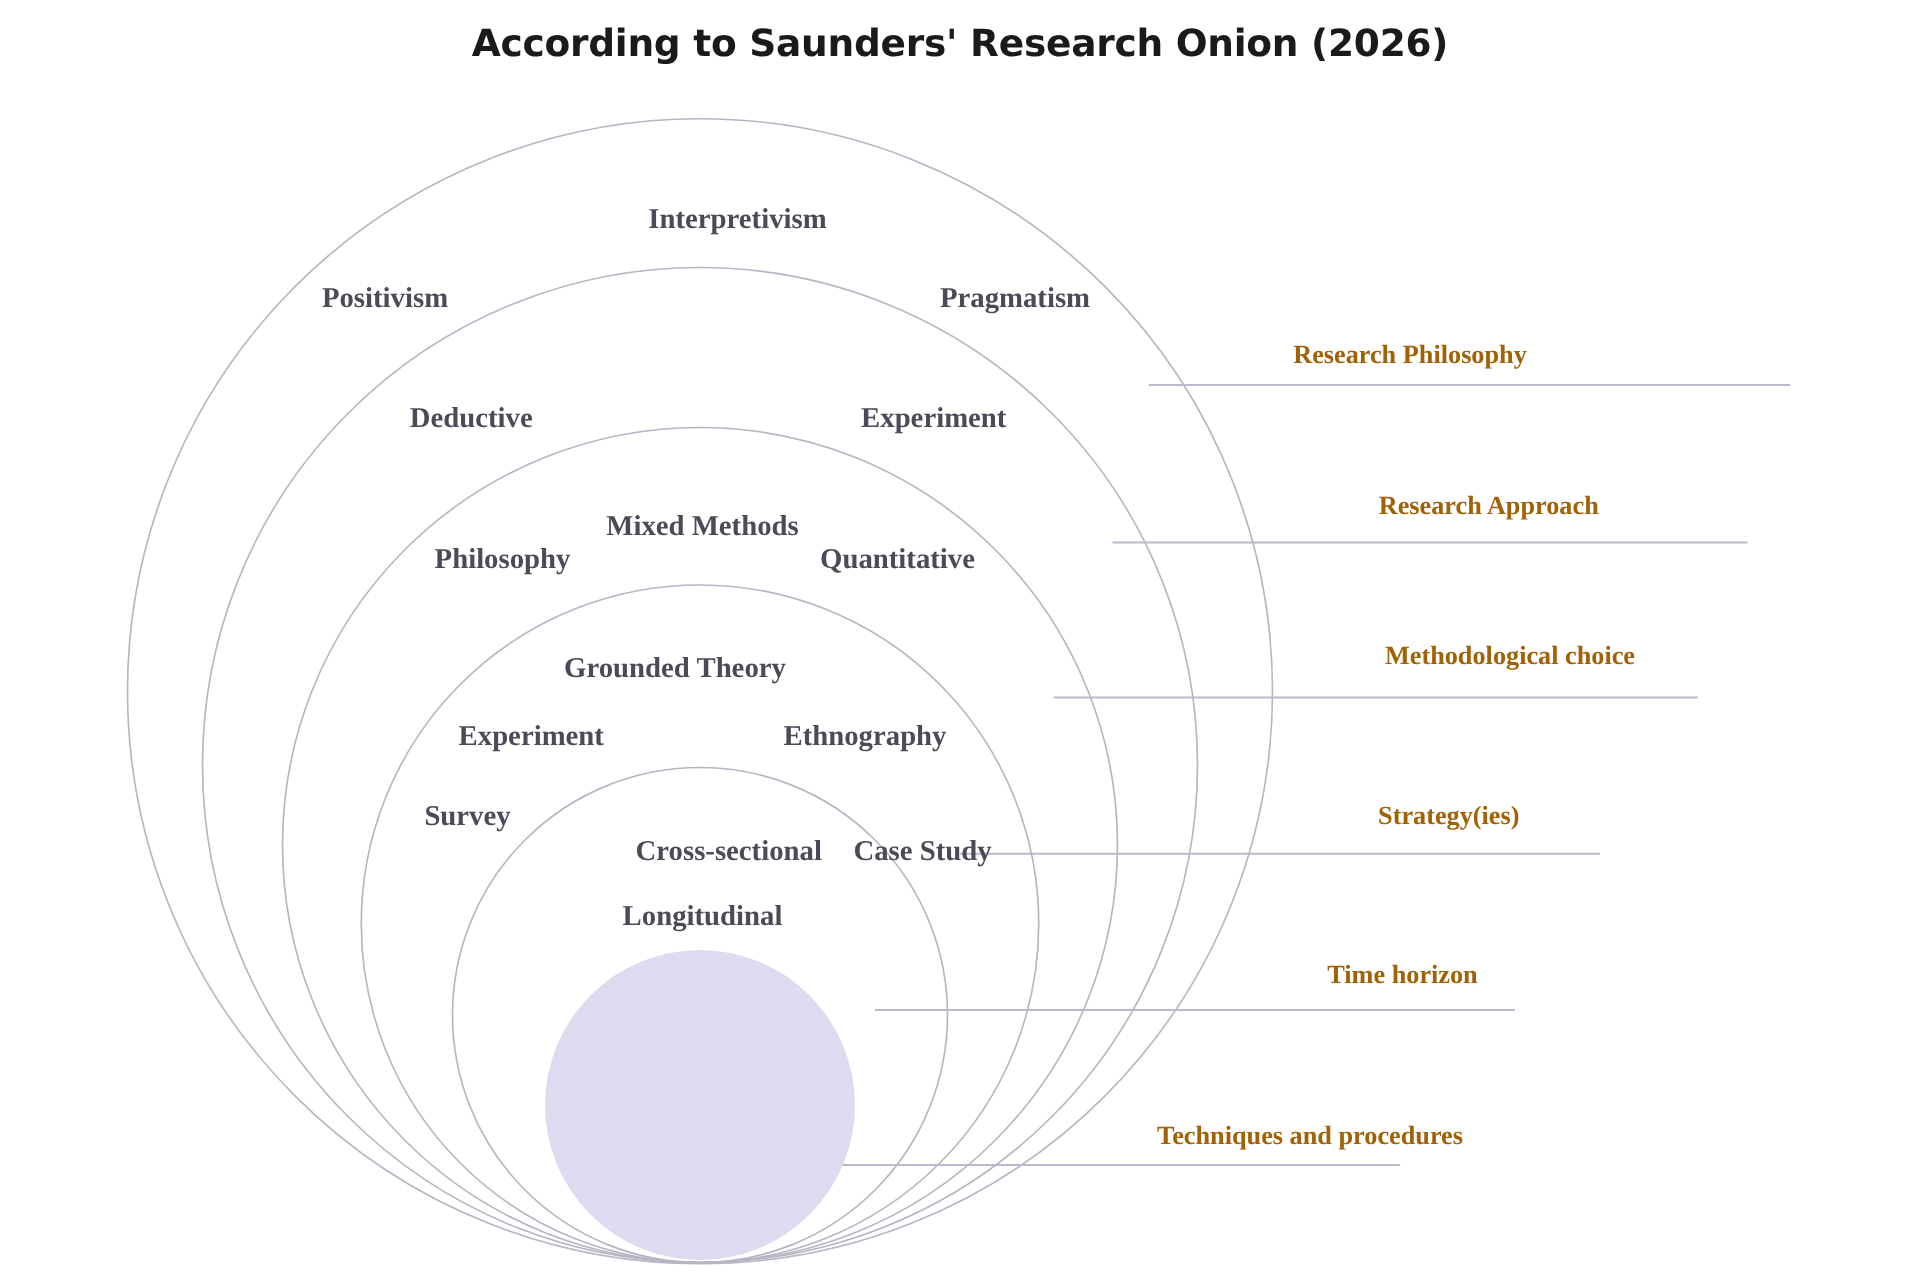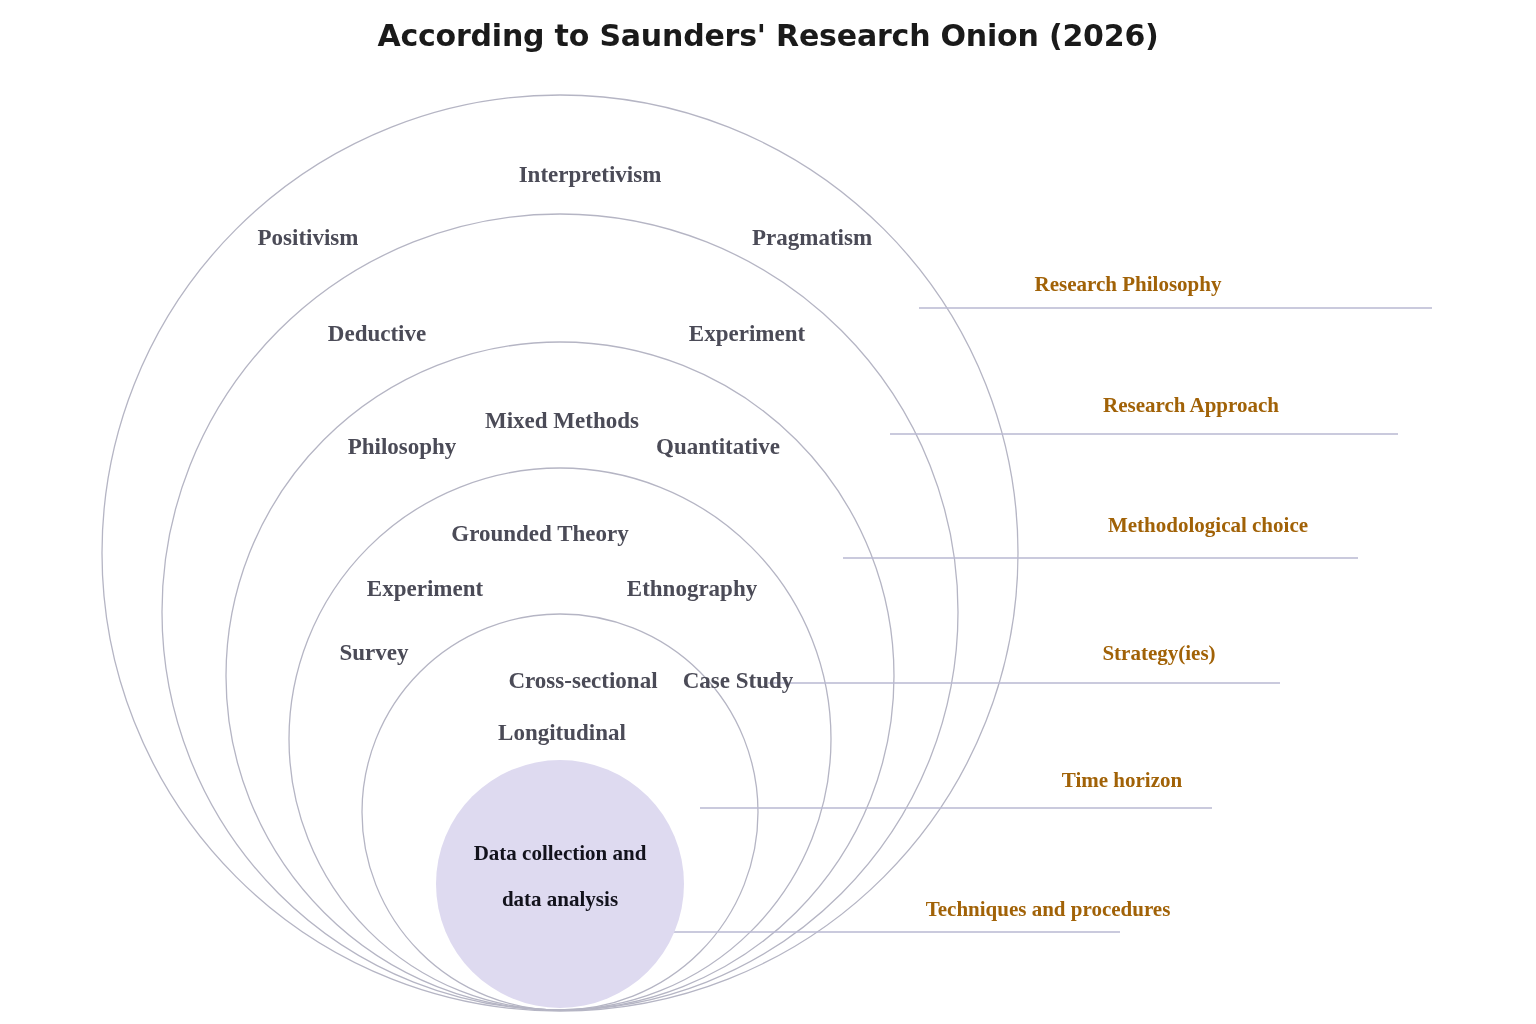--- a/index.html
+++ b/index.html
@@ -125,18 +125,14 @@
     </div>
   <div id="layer-labels">
       <div class="layer-label" style="left: 1128px; top: 284px;">Research Philosophy</div>
       <div class="layer-label" style="left: 1191px; top: 405px;">Research Approach</div>
       <div class="layer-label" style="left: 1208px; top: 525px;">Methodological choice</div>
       <div class="layer-label" style="left: 1159px; top: 653px;">Strategy(ies)</div>
       <div class="layer-label" style="left: 1122px; top: 780px;">Time horizon</div>
       <div class="layer-label" style="left: 1048px; top: 909px;">Techniques and procedures</div>
     </div>
 
-  <div class="core-label">
-    <span>Data collection and</span>
-    <span>data analysis</span>
-  </div>
 
 </div>
 
 </body></html>

